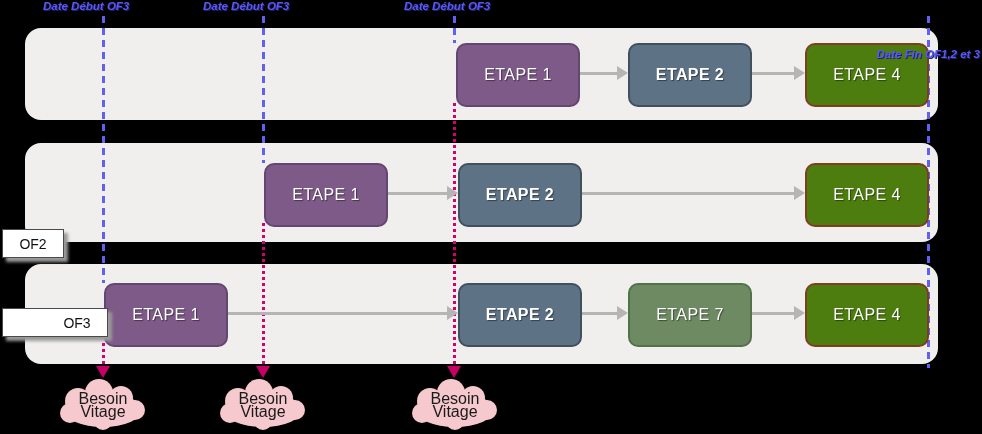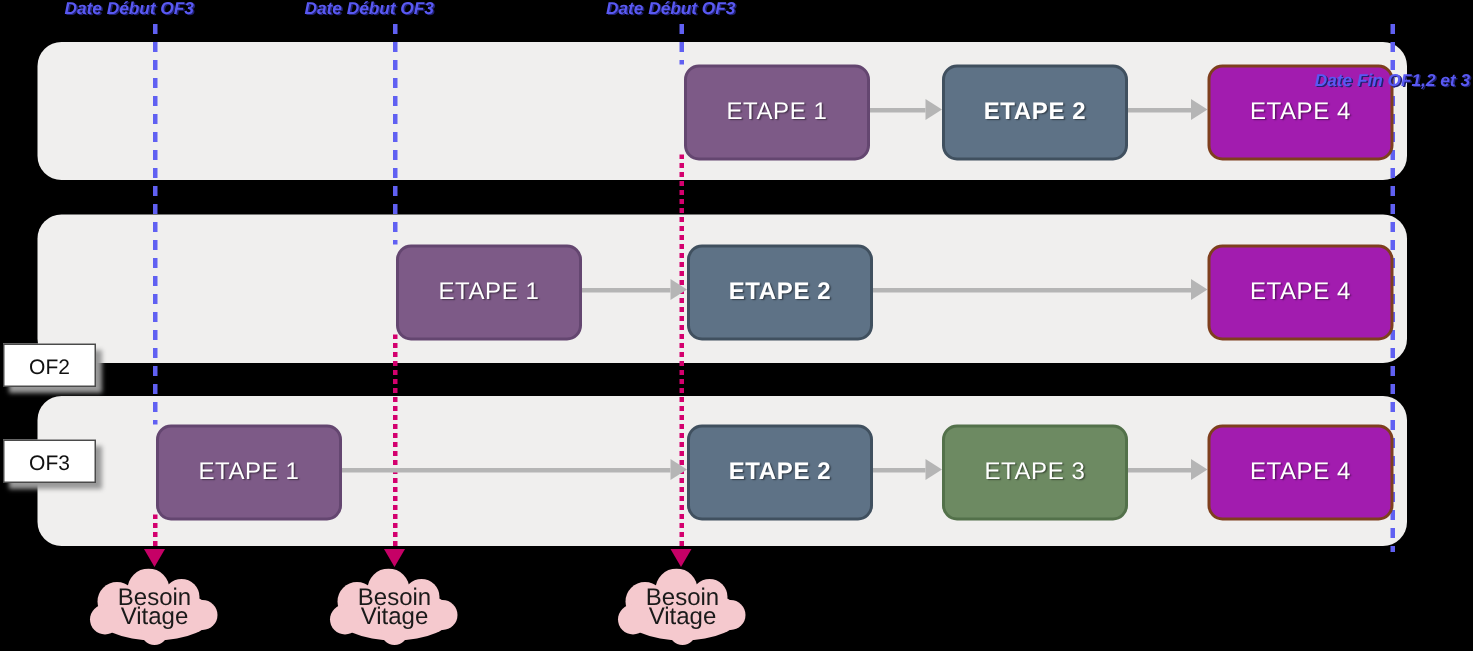--- a/index.html
+++ b/index.html
@@ -8,21 +8,21 @@
   .lane{position:absolute;left:25px;width:913px;background:#f0efee;border-radius:16px;}
   .of-box{position:absolute;left:2px;width:60px;height:27px;background:#fff;border:1px solid #4a4a4a;
           box-shadow:4px 4px 3px #9a9a9a;display:flex;align-items:center;justify-content:center;
           font-size:14px;color:#111;z-index:4;}
   .block{position:absolute;width:120px;height:60px;border-radius:10px;display:flex;align-items:center;
          justify-content:center;color:#fff;font-size:16px;letter-spacing:.4px;
          text-shadow:1px 1px 1px rgba(0,0,0,.45);border:2px solid transparent;z-index:3;}
   .purple{background:#7d5a87;border-color:#644670;}
   .slate{background:#5e7286;border-color:#40505f;font-weight:bold;}
   .green{background:#6d8a62;border-color:#53714a;}
-  .rust{background:#a21caf;border-color:#7e3f1e;}
+  .rust{background:#4d7c0f;border-color:#7e3f1e;}
   .arrow{position:absolute;height:3px;background:#b5b5b5;z-index:2;}
   .arrow::after{content:'';position:absolute;right:-11px;top:-6px;width:0;height:0;
                 border-top:7px solid transparent;border-bottom:7px solid transparent;
                 border-left:11px solid #b5b5b5;}
   .vline-blue{position:absolute;width:3px;z-index:2;
       background:repeating-linear-gradient(to bottom,#6060f2 0 7px,transparent 7px 12px);}
   .vline-pink{position:absolute;width:3px;z-index:2;
       background:repeating-linear-gradient(to bottom,#d4006e 0 3px,transparent 3px 6px);}
   .pink-head{position:absolute;width:0;height:0;z-index:3;
       border-left:7px solid transparent;border-right:7px solid transparent;
@@ -57,39 +57,39 @@
   <div class="pink-head" style="left:447px;top:366px;"></div>
 
   <div class="date-label" style="left:43px;width:120px;">Date Début OF3</div>
   <div class="date-label" style="left:203px;width:120px;">Date Début OF3</div>
   <div class="date-label" style="left:404px;width:120px;">Date Début OF3</div>
   <div class="date-label" style="left:856px;width:124px;text-align:right;margin-top:48px;">Date Fin OF1,2 et 3</div>
 
   <div class="of-box" style="top:181px;margin-top:48px;">
       <span>OF2</span>
     </div>
-  <div class="of-box" style="top:293px;">
+  <div class="of-box" style="top:308px;padding-left:44px;">
       <span>OF3</span>
     </div>
 
   <div class="block purple" style="left:456px;top:43px;">ETAPE 1</div>
   <div class="block slate" style="left:628px;top:43px;">ETAPE 2</div>
   <div class="block rust" style="left:805px;top:43px;">ETAPE 4</div>
   <div class="arrow" style="left:576px;top:72px;width:41px;"></div>
   <div class="arrow" style="left:748px;top:72px;width:46px;"></div>
 
   <div class="block purple" style="left:264px;top:163px;">ETAPE 1</div>
   <div class="block slate" style="left:458px;top:163px;">ETAPE 2</div>
   <div class="block rust" style="left:805px;top:163px;">ETAPE 4</div>
   <div class="arrow" style="left:384px;top:192px;width:63px;"></div>
   <div class="arrow" style="left:578px;top:192px;width:216px;"></div>
 
   <div class="block purple" style="left:104px;top:283px;">ETAPE 1</div>
   <div class="block slate" style="left:458px;top:283px;">ETAPE 2</div>
-  <div class="block green" style="left:628px;top:283px;">ETAPE 3</div>
+  <div class="block green" style="left:628px;top:283px;">ETAPE 7</div>
   <div class="block rust" style="left:805px;top:283px;">ETAPE 4</div>
   <div class="arrow" style="left:224px;top:312px;width:223px;"></div>
   <div class="arrow" style="left:578px;top:312px;width:39px;"></div>
   <div class="arrow" style="left:748px;top:312px;width:46px;"></div>
 
   <div class="cloud" style="left:58px;top:379px;">
     <svg width="90" height="52" viewBox="0 0 90 52">
       <ellipse cx="45" cy="31" rx="39" ry="17" fill="#f5c9ce"></ellipse>
       <circle cx="20" cy="22" r="13" fill="#f5c9ce"></circle>
         <circle cx="41" cy="14" r="14" fill="#f5c9ce"></circle>

